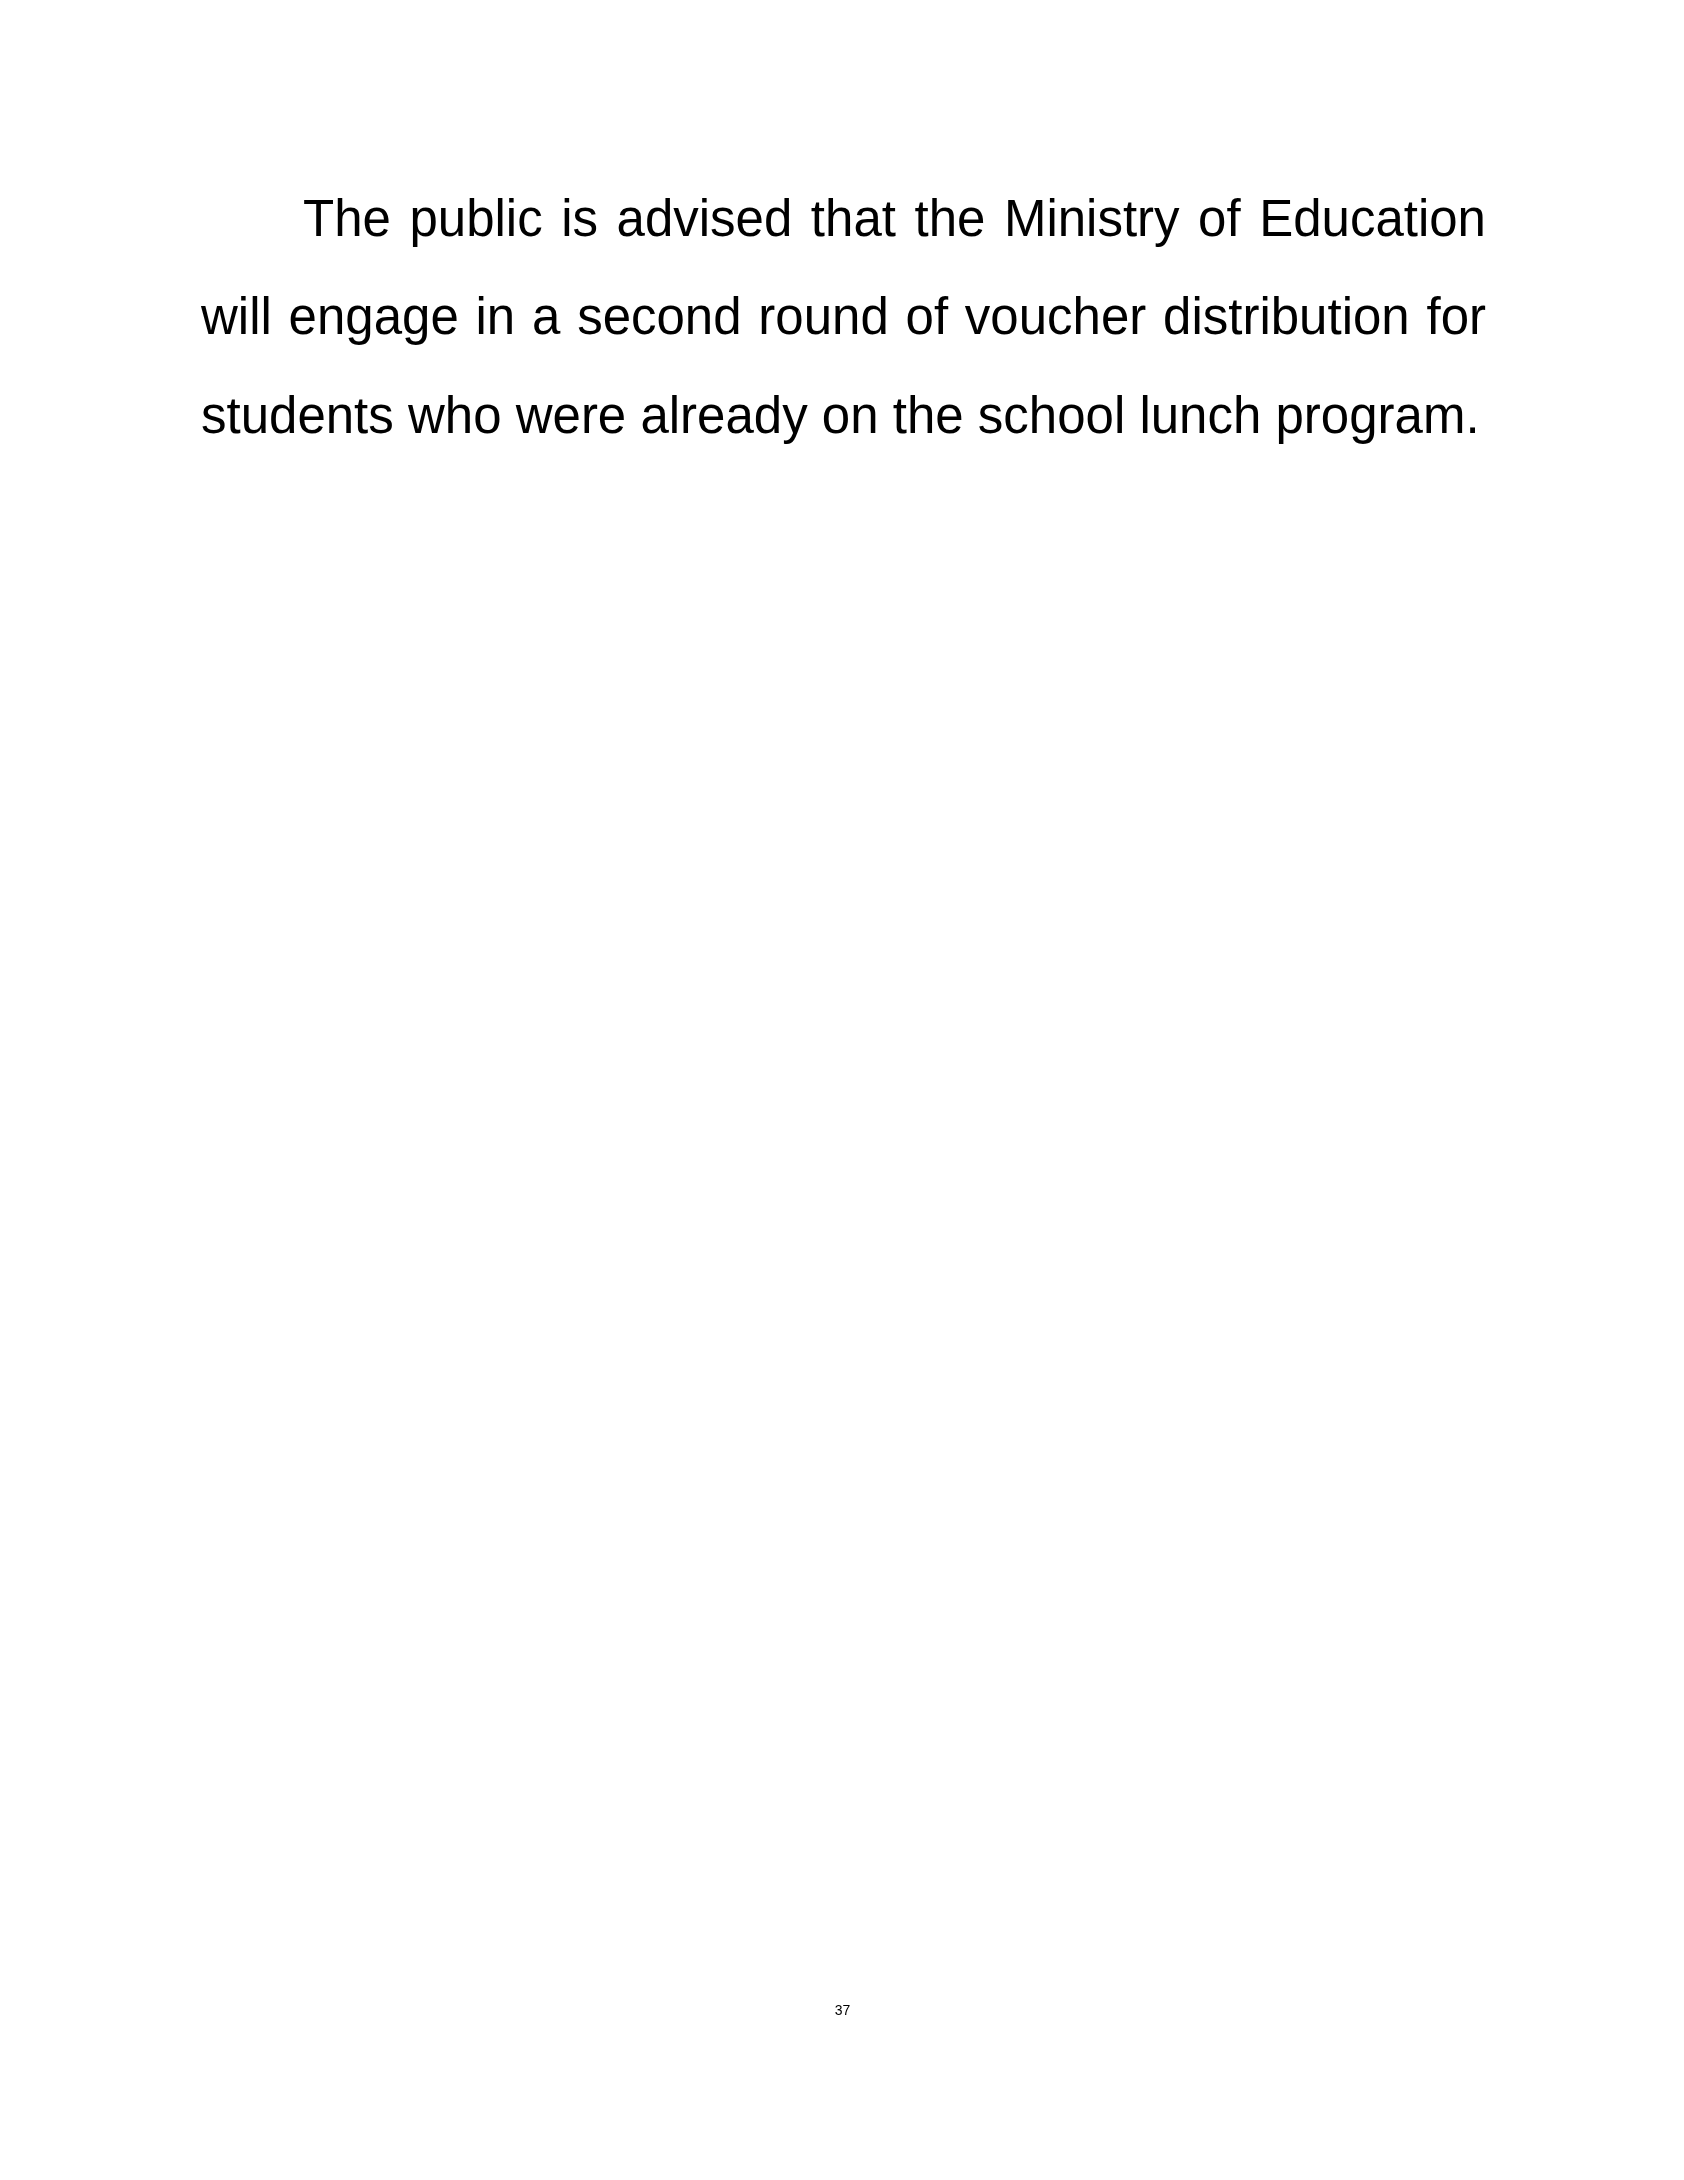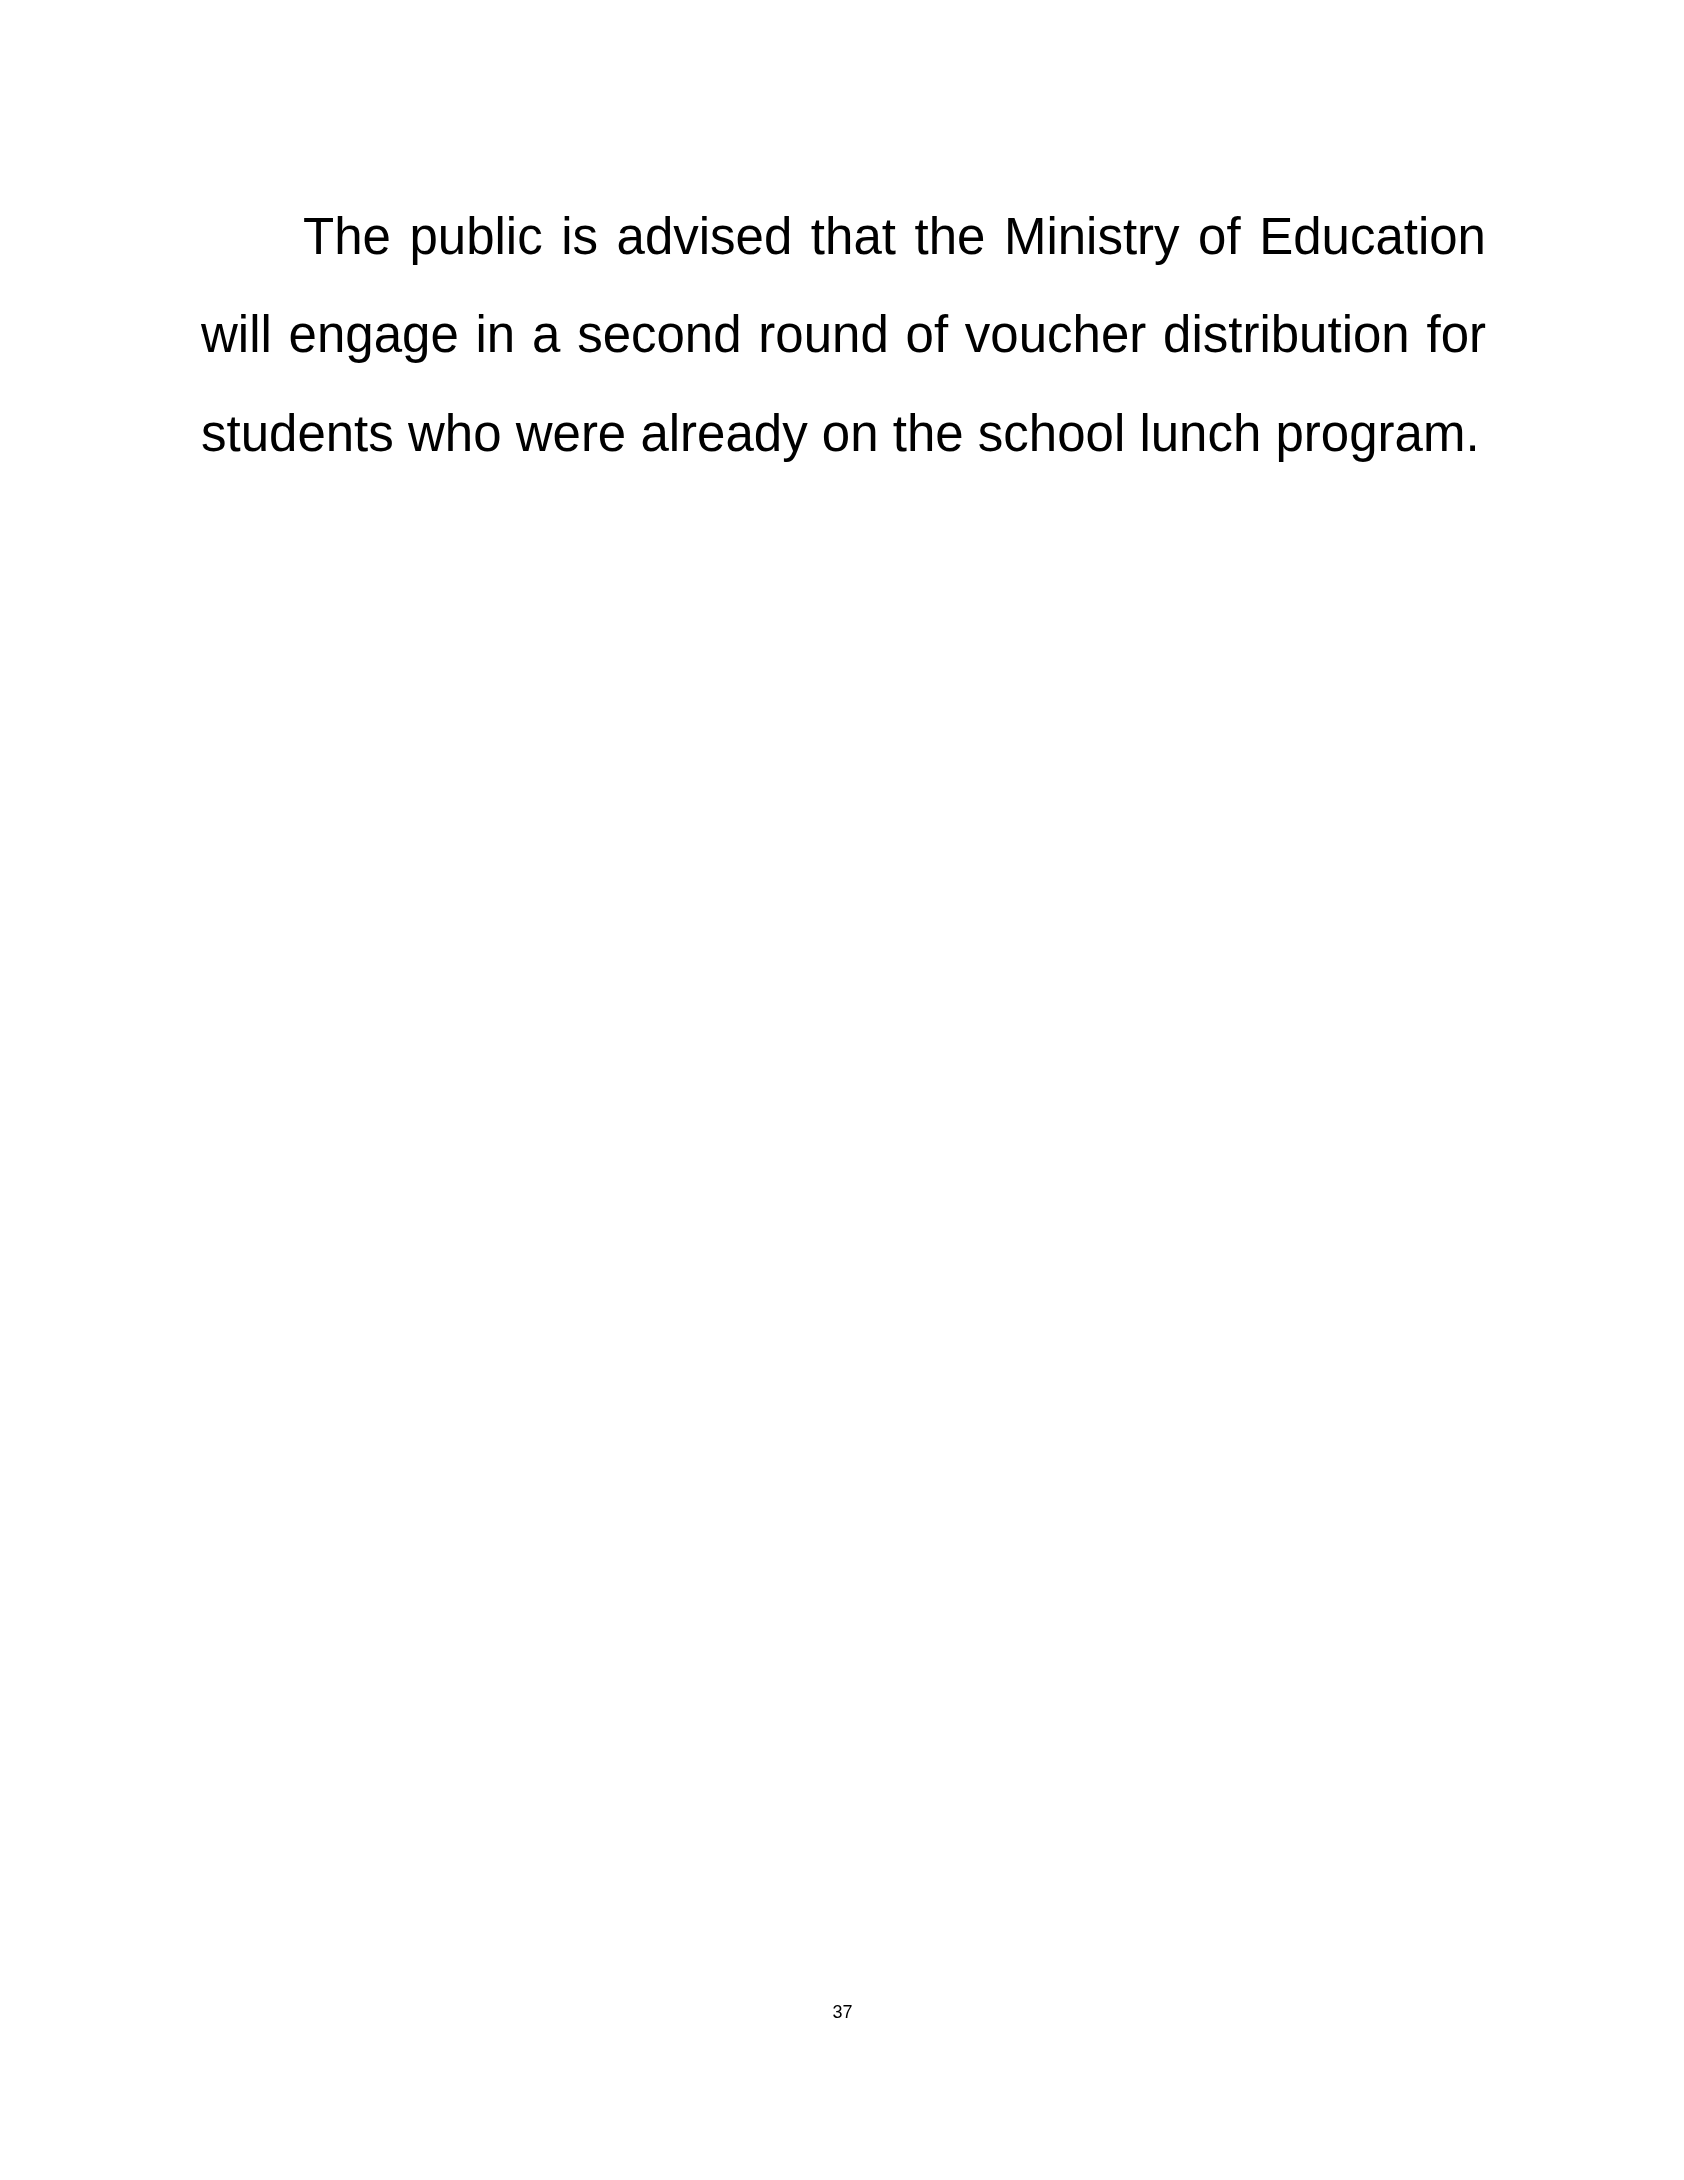--- a/index.html
+++ b/index.html
@@ -12,42 +12,42 @@
     height: 2181px;
     background: #ffffff;
     position: relative;
     box-sizing: border-box;
     font-family: "Liberation Sans", sans-serif;
     color: #000000;
   }
   .content {
     position: absolute;
     left: 201px;
-    top: 188px;
+    top: 170px;
     width: 1285px;
   }
   .para {
     font-size: 51px;
     line-height: 1.93;
     text-align: justify;
     text-justify: inter-word;
     text-indent: 102px;
     margin: 0 0 32px 0;
     letter-spacing: 0px;
   }
   .para:last-of-type {
     margin-bottom: 0;
   }
   .page-number {
     position: absolute;
     left: 0;
     right: 0;
     top: 2002px;
     text-align: center;
-    font-size: 18px;
+    font-size: 14px;
     font-family: "Liberation Sans", sans-serif;
     color: #000000;
   }
 </style>
 </head>
 <body>
 
 <div class="page">
 
   <div class="content">

